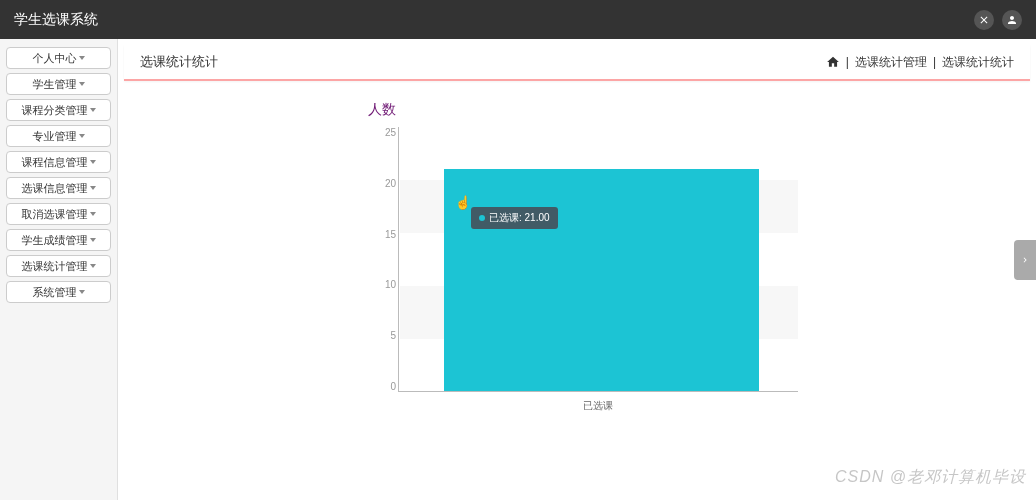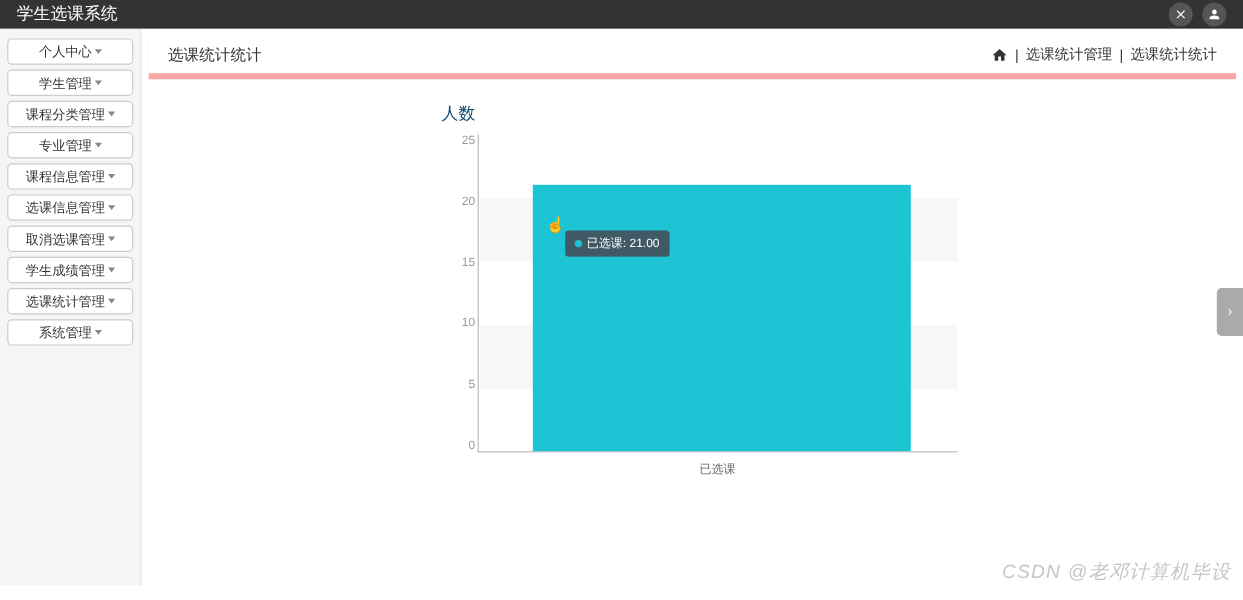--- a/index.html
+++ b/index.html
@@ -1,36 +1,36 @@
 <!DOCTYPE html>
 <html><head>
   <meta charset="utf-8">
   <style>
     * { margin: 0; padding: 0; box-sizing: border-box; }
     body { font-family: "Microsoft YaHei", Arial, sans-serif; font-size: 13px; background: #fff; width: 1036px; height: 500px; overflow: hidden; position: relative; }
     
-    .topbar { height: 24px; background: #333; color: #fff; display: flex; align-items: center; padding: 0 14px; justify-content: space-between; }
+    .topbar { height: 39px; background: #333; color: #fff; display: flex; align-items: center; padding: 0 14px; justify-content: space-between; }
     .topbar-title { font-size: 14px; }
     .topbar-icons { display: flex; gap: 8px; }
     .circle-icon { width: 20px; height: 20px; border-radius: 50%; background: #555; display: flex; align-items: center; justify-content: center; cursor: pointer; }
     .circle-icon svg { width: 12px; height: 12px; fill: #fff; }
     
     .layout { display: flex; height: calc(100% - 36px); }
     
     .sidebar { width: 118px; background: #f5f5f5; padding: 8px 6px; border-right: 1px solid #e0e0e0; }
     .sidebar-item { display: flex; align-items: center; justify-content: center; height: 22px; background: #fff; border: 1px solid #ccc; border-radius: 4px; margin-bottom: 4px; font-size: 11px; color: #333; cursor: pointer; gap: 0; }
     .caret { display: inline-block; width: 0; height: 0; border-left: 3px solid transparent; border-right: 3px solid transparent; border-top: 4px solid #888; margin-left: 2px; }
     
     .main { flex: 1; background: #fff; display: flex; flex-direction: column; }
-    .content-header { height: 36px; background: #fff; border-bottom: 5px solid #fca5a5; display: flex; align-items: center; justify-content: space-between; padding: 0 16px; font-size: 13px; color: #333; margin: 6px 6px 0 6px; box-shadow: 0 1px 2px rgba(0,0,0,0.05); }
+    .content-header { height: 36px; background: #fff; border-bottom: 2px solid #fca5a5; display: flex; align-items: center; justify-content: space-between; padding: 0 16px; font-size: 13px; color: #333; margin: 6px 6px 0 6px; box-shadow: 0 1px 2px rgba(0,0,0,0.05); }
     .breadcrumb { display: flex; align-items: center; gap: 6px; font-size: 12px; color: #333; }
     .breadcrumb svg { width: 14px; height: 14px; fill: #333; }
     
     .chart-wrap { flex: 1; padding: 20px 30px; position: relative; }
-    .chart-title { color: #0c4a6e; font-size: 14px; margin-left: 220px; margin-bottom: 8px; }
+    .chart-title { color: #701a75; font-size: 14px; margin-left: 220px; margin-bottom: 8px; }
     .chart-area { position: relative; width: 420px; height: 280px; margin-left: 250px; }
     .y-axis { position: absolute; left: -20px; top: 0; height: 265px; display: flex; flex-direction: column; justify-content: space-between; font-size: 10px; color: #999; text-align: right; }
     .y-axis span { width: 18px; }
     .plot { position: absolute; left: 0; top: 0; width: 400px; height: 265px; border-left: 1px solid #bbb; border-bottom: 1px solid #bbb; }
     .grid-band { position: absolute; left: 1px; right: 0; background: #f7f7f7; }
     .bar { position: absolute; background: #1cc4d4; cursor: pointer; }
     .x-label { position: absolute; font-size: 10px; color: #666; text-align: center; }
     
     .tooltip { position: absolute; background: rgba(70,80,90,0.9); color: #fff; font-size: 10px; padding: 4px 8px; border-radius: 3px; white-space: nowrap; display: flex; align-items: center; gap: 4px; }
     .tooltip-dot { width: 6px; height: 6px; border-radius: 50%; background: #1cc4d4; }

